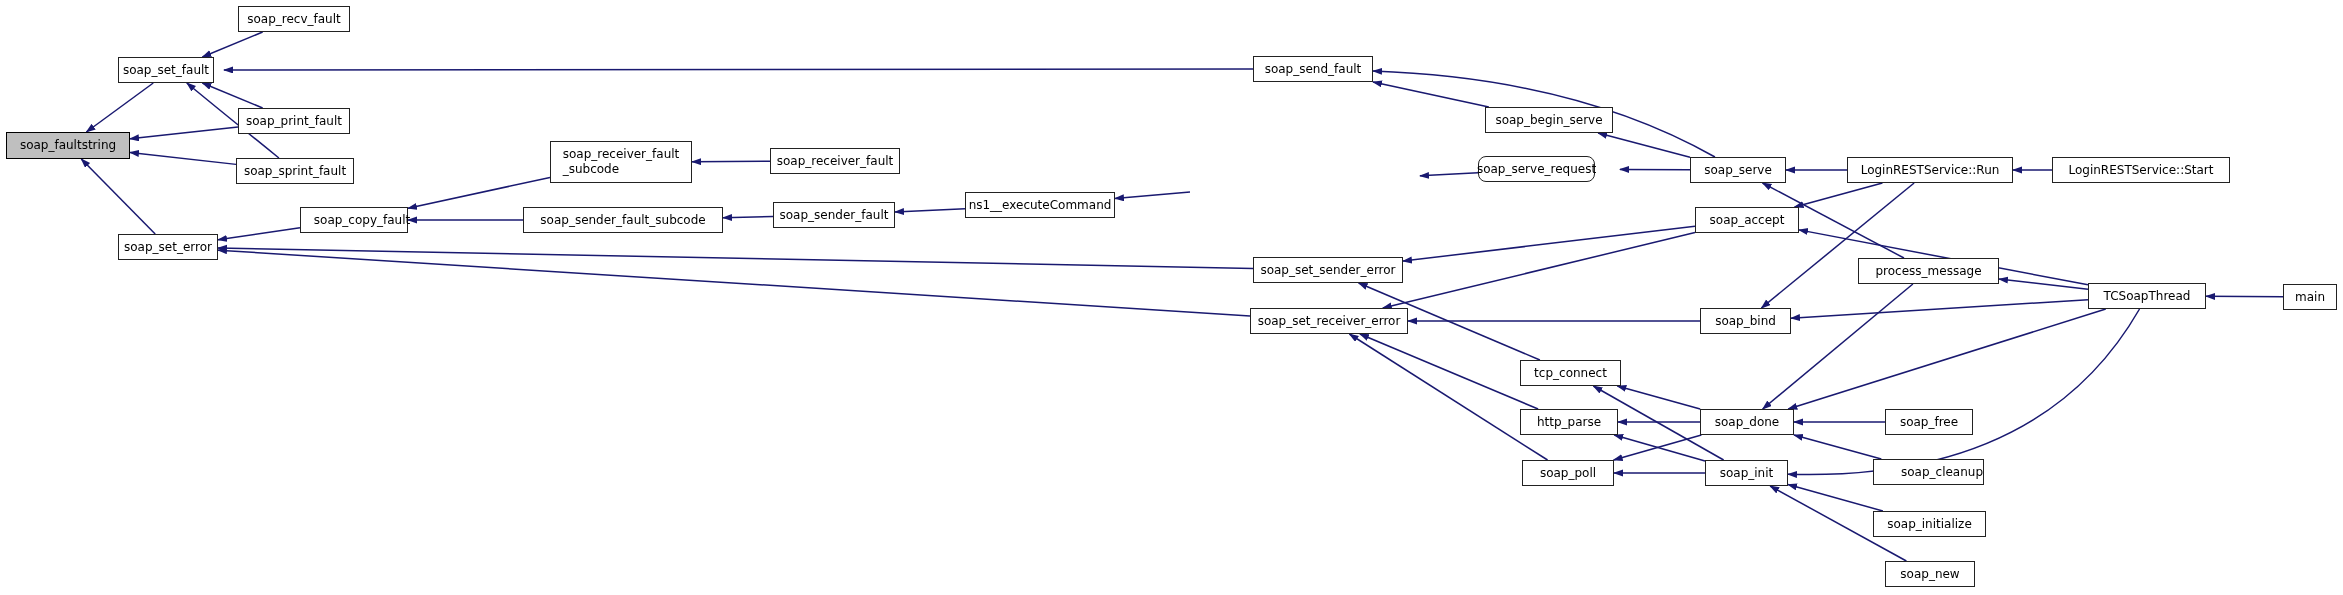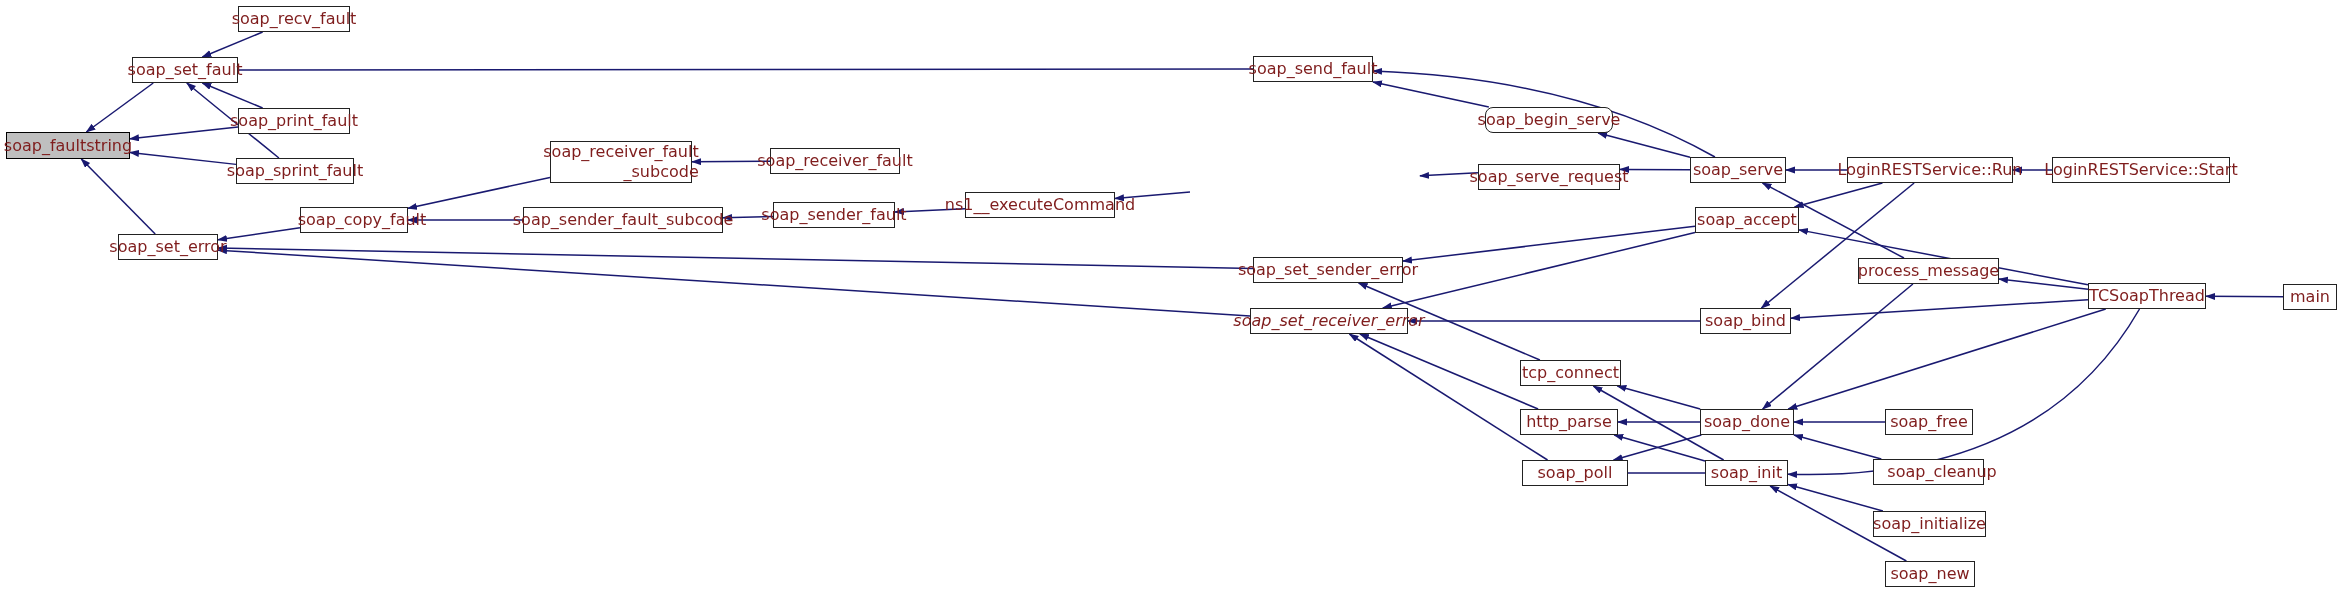--- a/index.html
+++ b/index.html
@@ -1,21 +1,21 @@
 <!DOCTYPE html>
 <html><head>
 <meta charset="utf-8">
 <style>
   html,body{margin:0;padding:0;background:#ffffff;}
   #canvas{position:relative;width:2343px;height:595px;background:#ffffff;overflow:hidden;
           font-family:"DejaVu Sans",sans-serif;}
   #edges{position:absolute;left:0;top:0;z-index:0;}
   .node{position:absolute;display:flex;align-items:center;justify-content:center;
         box-sizing:border-box;background:#ffffff;border:1.4px solid #222222;
-        font-size:16px;line-height:1.25;color:#7f1d1d;text-align:right;white-space:pre-line;
+        font-size:12px;line-height:1.25;color:#000000;text-align:left;white-space:pre-line;
         z-index:1;cursor:pointer;}
   .node.hl{background:#bfbfbf;border:1.6px solid #000000;}
 </style>
 </head>
 <body>
 
 <div id="canvas">
   <svg id="edges" width="2343" height="595" viewBox="0 0 2343 595" xmlns="http://www.w3.org/2000/svg">
     <defs>
       <marker id="arrow" markerWidth="11" markerHeight="9" refX="9" refY="3.5" orient="auto" markerUnits="userSpaceOnUse">
@@ -69,47 +69,47 @@
         <path d="M1705,473 L1614,473" fill="none" stroke="#191970" stroke-width="1.5" marker-end="url(#arrow)"></path>
         <path d="M1700,321 L1408,321" fill="none" stroke="#191970" stroke-width="1.5" marker-end="url(#arrow)"></path>
         <path d="M1695,232.5645933014354 L1382.80198019802,308" fill="none" stroke="#191970" stroke-width="1.5" marker-end="url(#arrow)"></path>
         <path d="M1695,226.20525059665871 L1403,261.0501193317422" fill="none" stroke="#191970" stroke-width="1.5" marker-end="url(#arrow)"></path>
         <path d="M1539.893203883495,360 L1358.606796116505,283" fill="none" stroke="#191970" stroke-width="1.5" marker-end="url(#arrow)"></path>
         <path d="M1538.1089108910892,409 L1359.8910891089108,334" fill="none" stroke="#191970" stroke-width="1.5" marker-end="url(#arrow)"></path>
         <path d="M1547.5592105263158,460 L1349.4407894736842,334" fill="none" stroke="#191970" stroke-width="1.5" marker-end="url(#arrow)"></path>
       </g>
   </svg>
 <div class="node hl" style="left: 6px; top: 132px; width: 124px; height: 27px;">soap_faultstring</div>
-    <div class="node" style="left: 132px; top: 57px; width: 106px; height: 26px;">soap_set_fault</div>
+    <div class="node" style="left: 118px; top: 57px; width: 96px; height: 26px;">soap_set_fault</div>
     <div class="node" style="left: 238px; top: 6px; width: 112px; height: 26px;">soap_recv_fault</div>
     <div class="node" style="left: 238px; top: 108px; width: 112px; height: 26px;">soap_print_fault</div>
     <div class="node" style="left: 236px; top: 158px; width: 118px; height: 26px;">soap_sprint_fault</div>
     <div class="node" style="left: 118px; top: 234px; width: 100px; height: 26px;">soap_set_error</div>
     <div class="node" style="left: 300px; top: 207px; width: 108px; height: 26px; padding-left: 16px;">soap_copy_fault</div>
     <div class="node" style="left: 550px; top: 141px; width: 142px; height: 42px;">soap_receiver_fault
 _subcode</div>
     <div class="node" style="left: 523px; top: 207px; width: 200px; height: 26px;">soap_sender_fault_subcode</div>
     <div class="node" style="left: 770px; top: 148px; width: 130px; height: 26px;">soap_receiver_fault</div>
     <div class="node" style="left: 773px; top: 202px; width: 122px; height: 26px;">soap_sender_fault</div>
     <div class="node" style="left: 965px; top: 192px; width: 150px; height: 26px;">ns1__executeCommand</div>
     <div class="node" style="left: 1253px; top: 56px; width: 120px; height: 26px;">soap_send_fault</div>
-    <div class="node" style="left: 1485px; top: 107px; width: 128px; height: 26px; border-radius: 8px;">soap_begin_serve</div>
-    <div class="node" style="left: 1478px; top: 164px; width: 142px; height: 26px;">soap_serve_request</div>
+    <div class="node" style="left: 1485px; top: 107px; width: 128px; height: 26px;">soap_begin_serve</div>
+    <div class="node" style="left: 1478px; top: 156px; width: 117px; height: 26px; border-radius: 8px;">soap_serve_request</div>
     <div class="node" style="left: 1690px; top: 157px; width: 96px; height: 26px;">soap_serve</div>
     <div class="node" style="left: 1847px; top: 157px; width: 166px; height: 26px;">LoginRESTService::Run</div>
     <div class="node" style="left: 2052px; top: 157px; width: 178px; height: 26px;">LoginRESTService::Start</div>
     <div class="node" style="left: 1695px; top: 207px; width: 104px; height: 26px;">soap_accept</div>
     <div class="node" style="left: 1253px; top: 257px; width: 150px; height: 26px;">soap_set_sender_error</div>
-    <div class="node" style="left: 1250px; top: 308px; width: 158px; height: 26px; font-style: italic;">soap_set_receiver_error</div>
+    <div class="node" style="left: 1250px; top: 308px; width: 158px; height: 26px;">soap_set_receiver_error</div>
     <div class="node" style="left: 1700px; top: 308px; width: 91px; height: 26px;">soap_bind</div>
     <div class="node" style="left: 1858px; top: 258px; width: 141px; height: 26px;">process_message</div>
     <div class="node" style="left: 2088px; top: 283px; width: 118px; height: 26px;">TCSoapThread</div>
     <div class="node" style="left: 2283px; top: 284px; width: 54px; height: 26px;">main</div>
     <div class="node" style="left: 1520px; top: 360px; width: 101px; height: 26px;">tcp_connect</div>
     <div class="node" style="left: 1520px; top: 409px; width: 98px; height: 26px;">http_parse</div>
-    <div class="node" style="left: 1522px; top: 460px; width: 106px; height: 26px;">soap_poll</div>
+    <div class="node" style="left: 1522px; top: 460px; width: 92px; height: 26px;">soap_poll</div>
     <div class="node" style="left: 1700px; top: 409px; width: 94px; height: 26px;">soap_done</div>
     <div class="node" style="left: 1705px; top: 460px; width: 83px; height: 26px;">soap_init</div>
     <div class="node" style="left: 1885px; top: 409px; width: 88px; height: 26px;">soap_free</div>
     <div class="node" style="left: 1873px; top: 459px; width: 111px; height: 26px; padding-left: 27px;">soap_cleanup</div>
     <div class="node" style="left: 1873px; top: 511px; width: 113px; height: 26px;">soap_initialize</div>
     <div class="node" style="left: 1885px; top: 561px; width: 90px; height: 26px;">soap_new</div>
   </div>
 
 </body></html>

